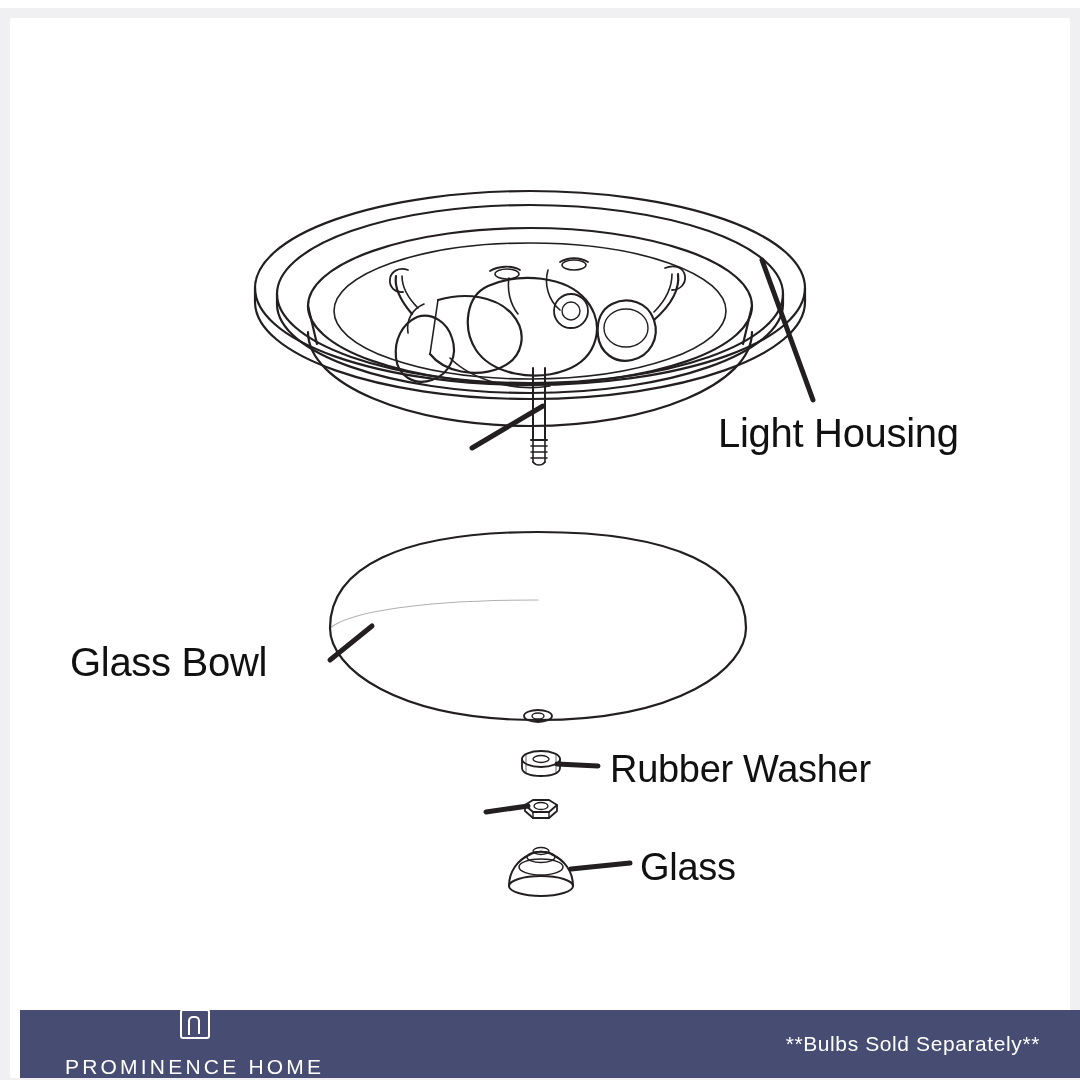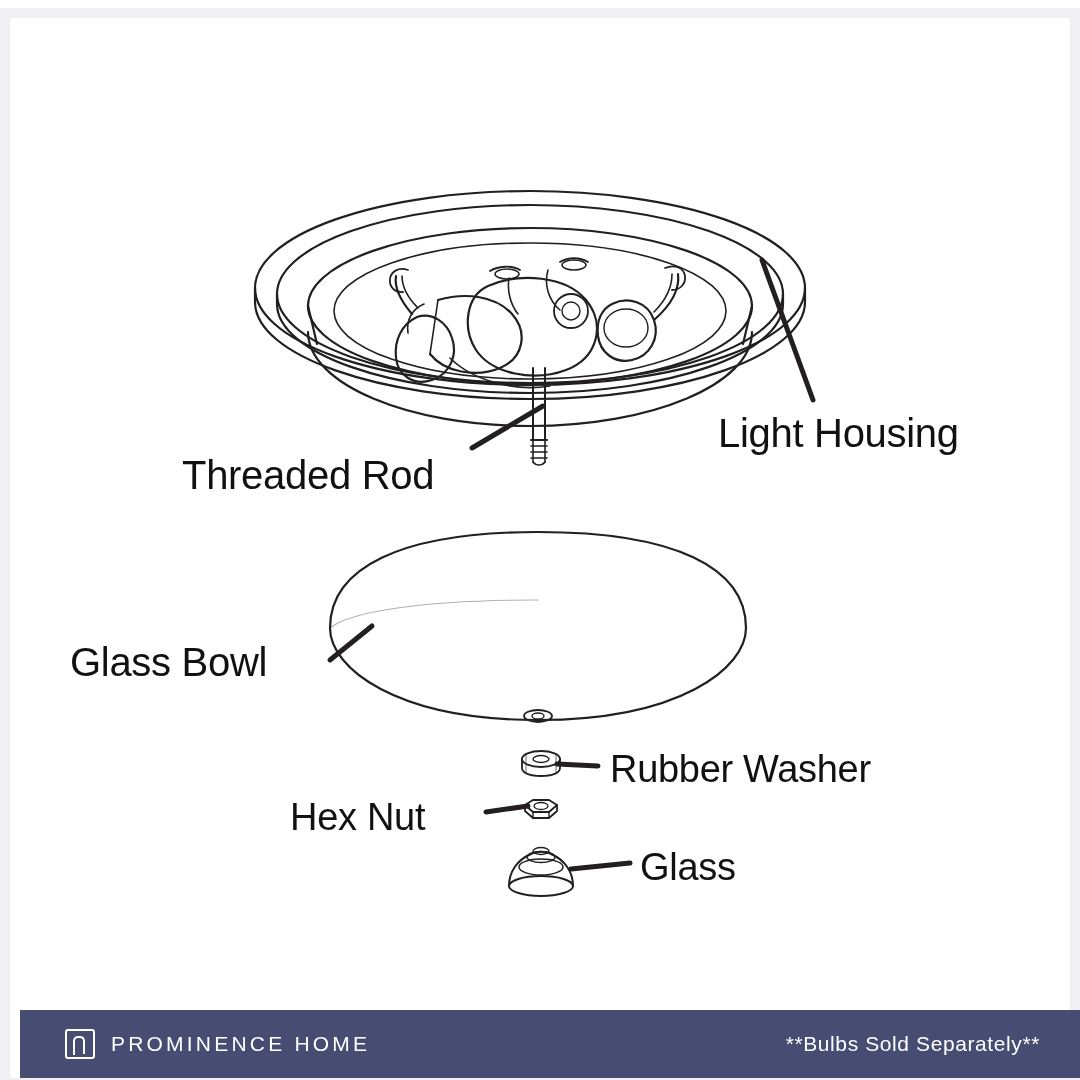--- a/index.html
+++ b/index.html
@@ -61,20 +61,21 @@
     display: flex;
     align-items: center;
     justify-content: space-between;
     box-sizing: border-box;
     padding: 0 40px 0 45px;
   }
   #brand {
     display: flex;
     align-items: center;
     gap: 16px;
+    flex-direction: column;
   }
   #brand-logo {
     width: 30px;
     height: 30px;
     border: 2px solid #ffffff;
     border-radius: 3px;
     position: relative;
     box-sizing: border-box;
   }
   #brand-logo::before {
@@ -224,24 +225,22 @@
           <path d="M452 420 L523 378"></path>
           <path d="M310 632 L352 598"></path>
           <path d="M578 738 L537 736"></path>
           <path d="M466 784 L508 778"></path>
           <path d="M610 835 L551 841"></path>
         </g>
       </g>
     </svg>
 
     <div class="label" id="label-light-housing">Light Housing</div>
-    <div class="label" id="label-threaded-rod">Threaded Rod</div>
     <div class="label" id="label-rubber-washer">Rubber Washer</div>
     <div class="label" id="label-glass-bowl">Glass Bowl</div>
-    <div class="label" id="label-hex-nut">Hex Nut</div>
     <div class="label" id="label-finial">Glass</div>
   </div>
 
   <div id="footer">
     <div id="brand">
       <div id="brand-logo"></div>
       <div id="brand-name">PROMINENCE HOME</div>
     </div>
     <div id="footer-note">**Bulbs Sold Separately**</div>
   </div>

